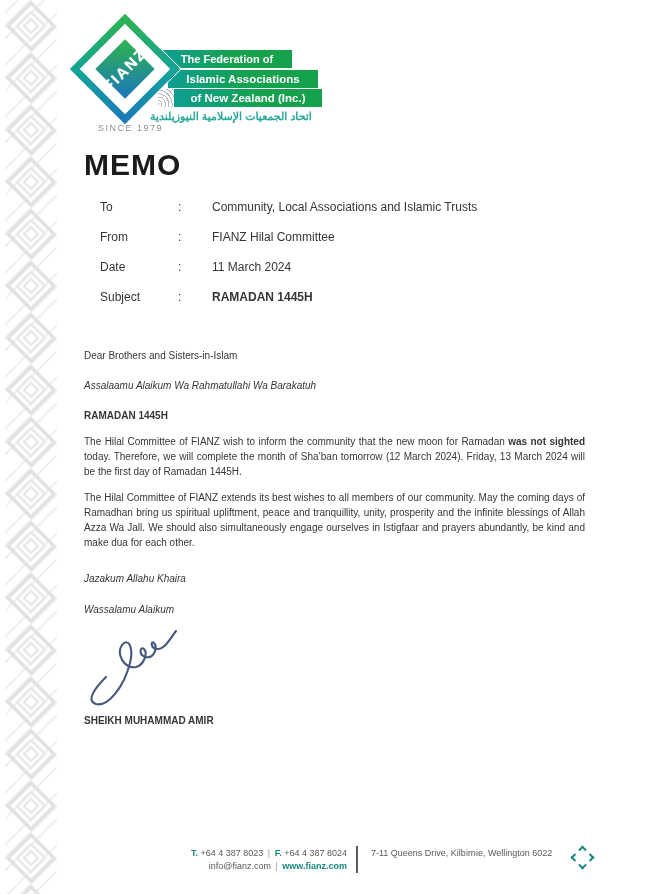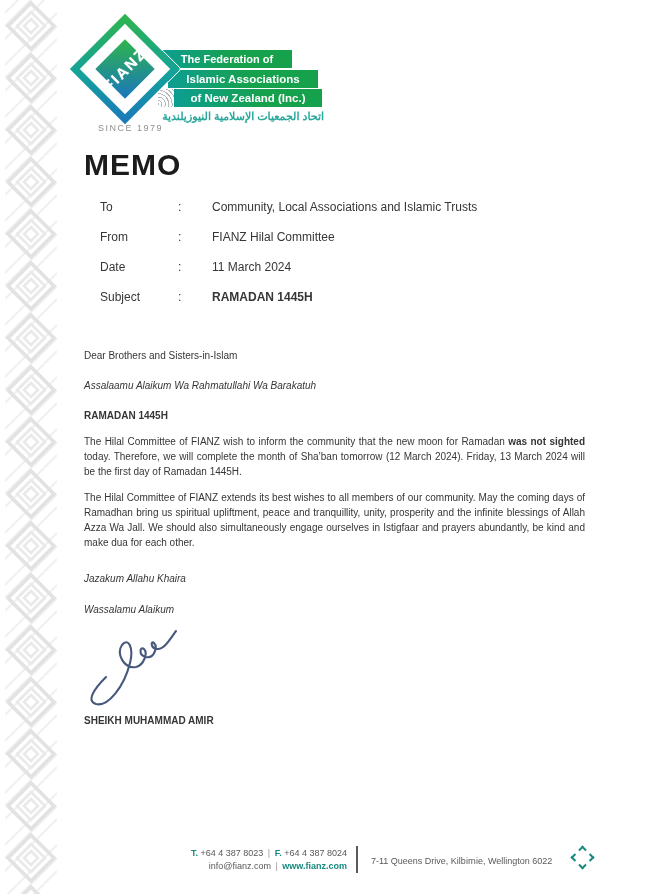--- a/index.html
+++ b/index.html
@@ -14,22 +14,22 @@
   .banner{position:absolute;display:flex;align-items:center;justify-content:center;
     color:#ffffff;font-weight:bold;white-space:nowrap;}
   .banner.b1{left:78px;top:22px;width:130px;height:18px;font-size:11px;
     background:linear-gradient(90deg,#0d9e92,#16a14c 55%);}
   .banner.b2{left:84px;top:42px;width:150px;height:18px;font-size:11.5px;
     background:linear-gradient(90deg,#0d9e92,#16a14c 55%);}
   .banner.b3{left:90px;top:61px;width:148px;height:18px;font-size:11.5px;
     background:linear-gradient(90deg,#0d9e92 0%,#16a14c 60%);}
   .swirl{position:absolute;left:74px;top:61px;width:22px;height:18px;opacity:.75;
     background:repeating-radial-gradient(circle at 0% 85%,#9aa2a8 0,#9aa2a8 1px,transparent 1px,transparent 3.4px);}
-  .arabic-line{position:absolute;left:58px;top:80px;width:182px;height:17px;
-    color:#2aa89c;font-weight:bold;font-size:11px;text-align:right;line-height:17px;}
+  .arabic-line{position:absolute;left:66px;top:80px;width:182px;height:17px;
+    color:#2aa89c;font-weight:bold;font-size:11px;text-align:left;line-height:17px;}
   .d-outer{position:absolute;left:2px;top:2px;width:78px;height:78px;transform:rotate(45deg);
     background:linear-gradient(135deg,#2fb44d 0%,#13a29b 55%,#1b76bd 100%);z-index:2;
     box-shadow:0 0 0 1px #ffffff;}
   .d-white{position:absolute;inset:7px;background:#ffffff;}
   .d-inner{position:absolute;inset:11px;background:linear-gradient(135deg,#2fb44d 0%,#1b76bd 100%);
     display:flex;align-items:center;justify-content:center;}
   .d-inner span{transform:rotate(-90deg);color:#ffffff;font-weight:bold;font-size:15px;
     letter-spacing:2px;text-shadow:0 0 1px rgba(255,255,255,.8);}
   .since{position:absolute;left:14px;top:95px;font-size:9px;letter-spacing:1.5px;color:#8f8f8f;}
   
@@ -53,21 +53,21 @@
   #signature{margin:6px 0 0 0;height:84px;}
   .sig-name{font-weight:bold;margin-top:2px;line-height:16px;}
   .sig-title{line-height:16px;}
   
   #footer{position:absolute;left:0;top:845px;width:668px;height:40px;font-size:9px;
     color:#58595b;line-height:13px;padding-left:16px;}
   .f-left{position:absolute;left:90px;top:2px;width:257px;text-align:right;}
   .teal{color:#178a7e;font-weight:bold;}
   .f-pipe{color:#9b9b9b;padding:0 2px;}
   .f-divider{position:absolute;left:356px;top:1px;width:2px;height:27px;background:#5b5b5b;}
-  .f-right{position:absolute;left:371px;top:10px;text-align:center;}
+  .f-right{position:absolute;left:371px;top:2px;text-align:center;}
   .f-diamond{position:absolute;left:574px;top:4px;width:13px;height:13px;
     border:2px dashed #178a7e;transform:rotate(45deg);}
 </style>
 </head>
 <body>
 
 <svg id="pattern-strip" width="52" height="894" xmlns="http://www.w3.org/2000/svg">
   <defs>
     <pattern id="diam" width="52" height="52" patternUnits="userSpaceOnUse">
       <rect width="52" height="52" fill="#ffffff"></rect>

